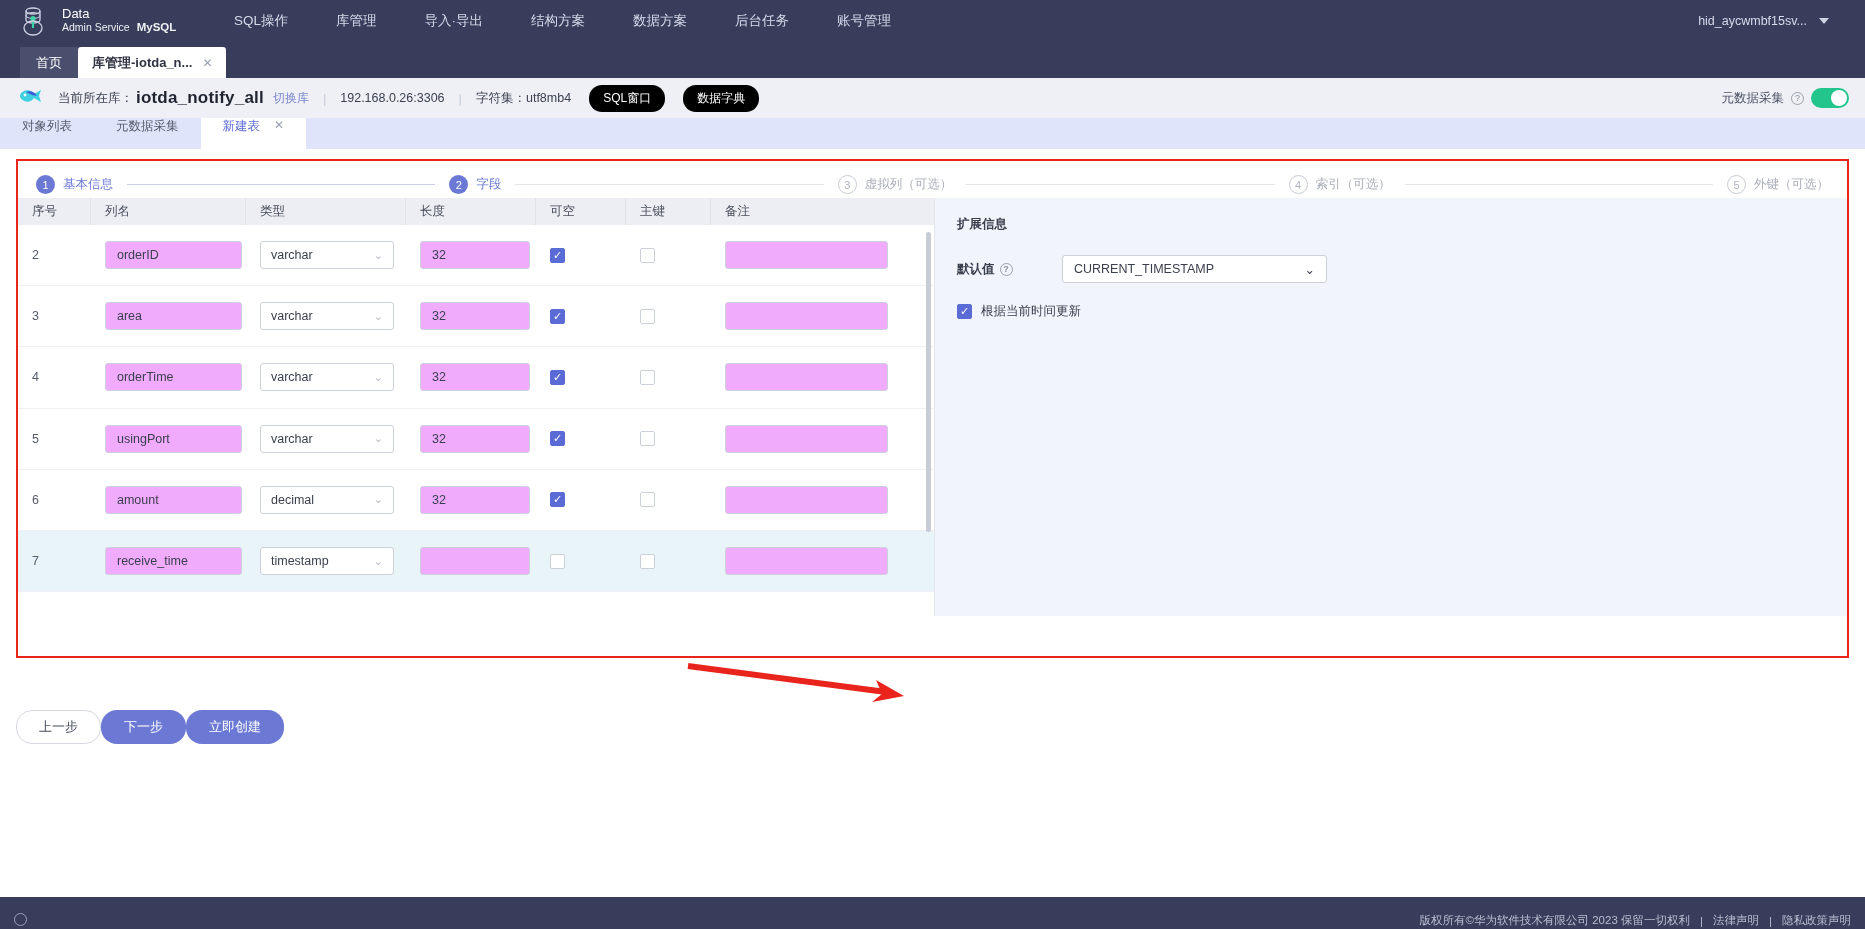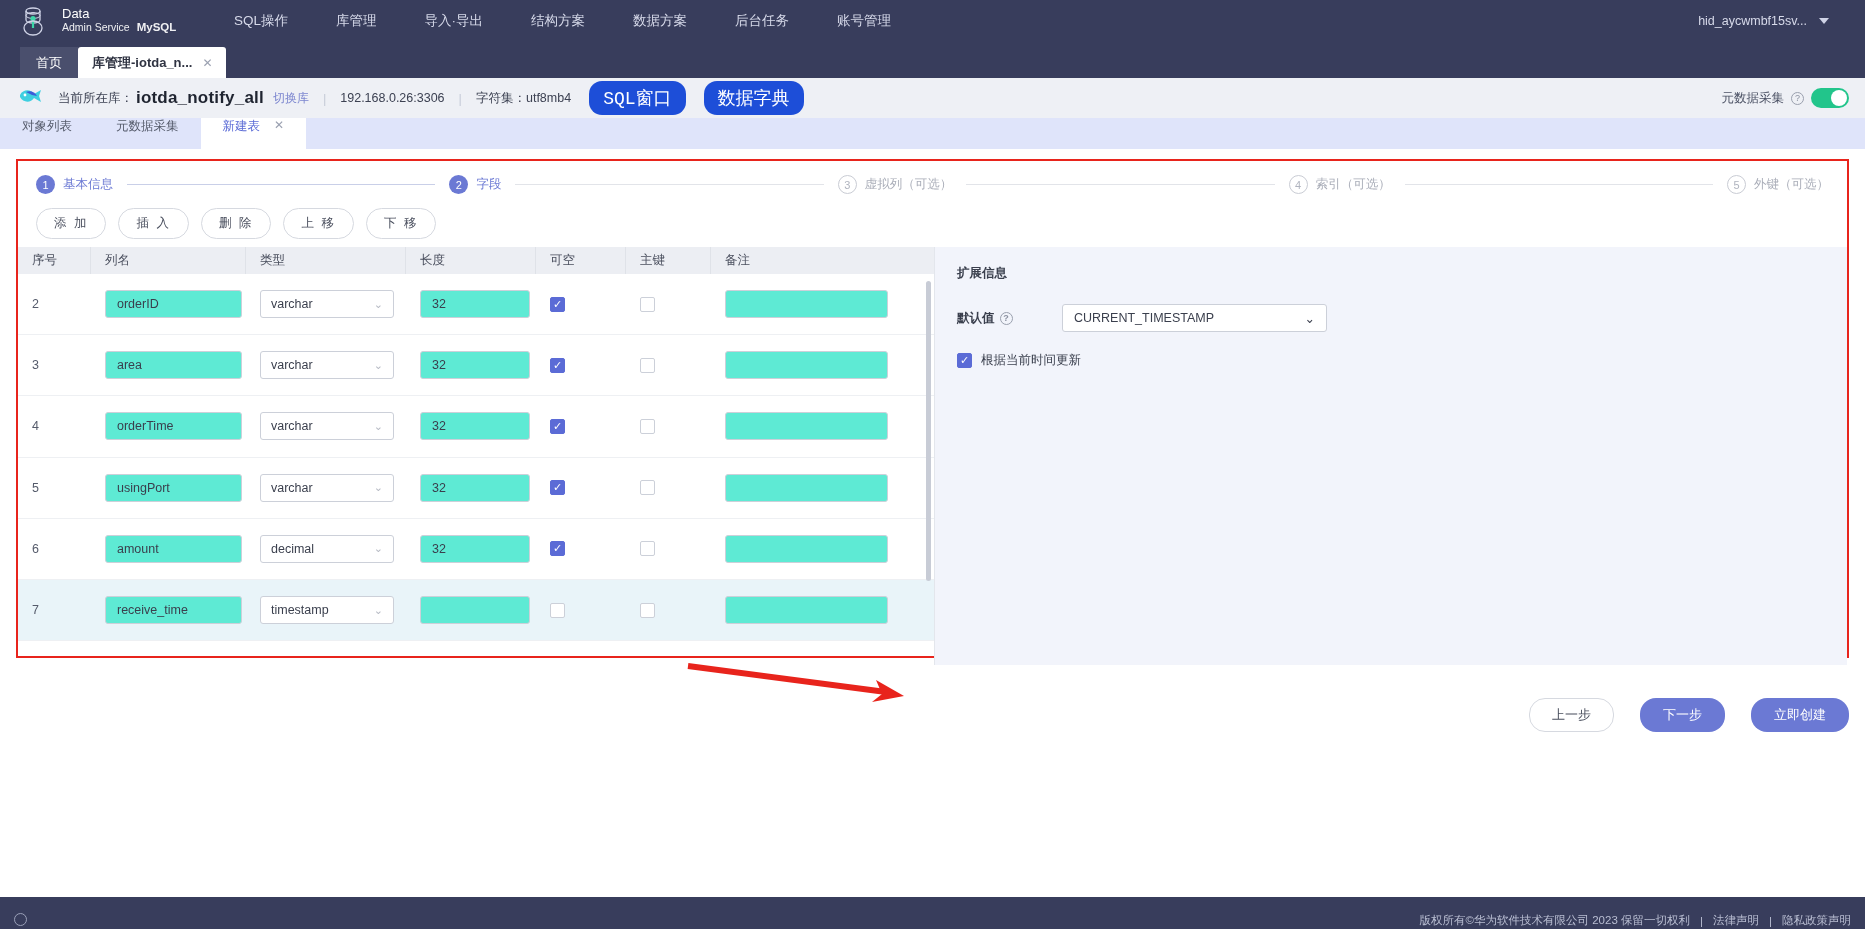--- a/index.html
+++ b/index.html
@@ -58,22 +58,22 @@
     padding:0 18px; position:relative;
   }
   .db-ico{ width:26px;height:24px; position:relative; margin-right:14px; }
   .db-label{ font-size:12.5px; color:#3c4152; }
   .db-name{ font-size:17px; font-weight:700; color:#1f2430; margin-left:3px; letter-spacing:.2px;}
   .db-switch{ color:#7b85cf; font-size:12px; margin-left:9px; cursor:pointer;text-align:center; }
   .db-sep{ color:#c7ccd8; margin:0 14px; }
   .db-ip{ font-size:12.5px; color:#3c4152; }
   .db-charset{ font-size:12.5px; color:#3c4152; }
   .pillbtn{
-    background:#1d4ed8; color:#fff; font-size:18px; border-radius:13px;
-    padding:5px 14px; margin-left:18px; cursor:pointer; white-space:nowrap;font-family:Liberation Mono, monospace;
+    background:#000000; color:#fff; font-size:12px; border-radius:13px;
+    padding:5px 14px; margin-left:18px; cursor:pointer; white-space:nowrap;
   }
   .dbbar-right{
     position:absolute; right:16px; top:0; height:40px;
     display:flex; align-items:center; gap:7px; font-size:12.5px; color:#4b5164;
   }
   .qmark{
     width:13px;height:13px;border:1px solid #9aa0ae;border-radius:50%;
     font-size:9px;line-height:11px;text-align:center;color:#8b91a0;
   }
   .toggle{
@@ -145,21 +145,21 @@
   .rows-wrap{
     height:391px; overflow:hidden; position:relative;
   }
   .row{
     display:flex; align-items:center; height:61.2px; border-bottom:1px solid #eef0f3;
   }
   .row.sel{ background:#e9f4f9; }
   .row > div{ padding-left:14px; display:flex; align-items:center; }
   .seqtxt{ font-size:12.5px; color:#555b6b; }
   .inp{
-    border:1px solid #ccd0d9; border-radius:3px; height:28px; background:#5eead4;
+    border:1px solid #ccd0d9; border-radius:3px; height:28px; background:#f0abfc;
     font-size:12.5px; color:#3a3f4d; display:flex; align-items:center;
     padding:0 11px; font-family:"Liberation Sans",sans-serif;
   }
   .inp-name{ width:137px; }
   .inp-len{ width:110px; }
   .inp-note{ width:163px; }
   .sel-inp{
     border:1px solid #ccd0d9; border-radius:3px; height:28px; width:134px;
     background:#fff; font-size:12.5px; color:#3a3f4d; display:flex;
     align-items:center; padding:8px 10px; justify-content:space-between;
@@ -187,22 +187,22 @@
   .rp-select{
     width:265px; height:28px; background:#fff; border:1px solid #ccd0d9; border-radius:3px;
     display:flex; align-items:center; justify-content:space-between; padding:0 11px;
     font-size:12.5px; color:#3a3f4d;
   }
   .rp-check{ display:flex; align-items:center; gap:9px; font-size:12.5px; color:#3a3f4d; }
 
   
   .footzone{ position:relative; height:95px; }
   .footbtns{
-    position:absolute; left:0; right:0; top:40px;
-    display:flex; justify-content:flex-end; gap:26px;
+    position:absolute; left:0; right:0; top:52px;
+    display:flex; justify-content:flex-start; gap:0;
   }
   .fbtn{
     border-radius:16px; font-size:13px; padding:7px 22px; cursor:pointer; border:1px solid transparent;
   }
   .fbtn.ghost{ background:#fff; border-color:#d6d9e0; color:#4a4f5e; }
   .fbtn.primary{ background:#6b79d4; color:#fff; }
   .arrow{ position:absolute; left:670px; top:4px; pointer-events:none; }
 
   
   .botbar{
@@ -324,27 +324,20 @@
         <span class="circ">4</span>
         <span class="lbl">索引（可选）</span>
       </div>
       <div class="step-line gray"></div>
       <div class="step todo">
         <span class="circ">5</span>
         <span class="lbl">外键（可选）</span>
       </div>
     </div>
 
-    <div class="tbar">
-      <div class="obtn">添 加</div>
-      <div class="obtn">插 入</div>
-      <div class="obtn">删 除</div>
-      <div class="obtn">上 移</div>
-      <div class="obtn">下 移</div>
-    </div>
 
     <div class="split">
       <div class="leftpane">
         <div class="tblhead">
           <div class="c-seq">序号</div>
           <div class="c-name">列名</div>
           <div class="c-type">类型</div>
           <div class="c-len">长度</div>
           <div class="c-null">可空</div>
           <div class="c-pk">主键</div>

